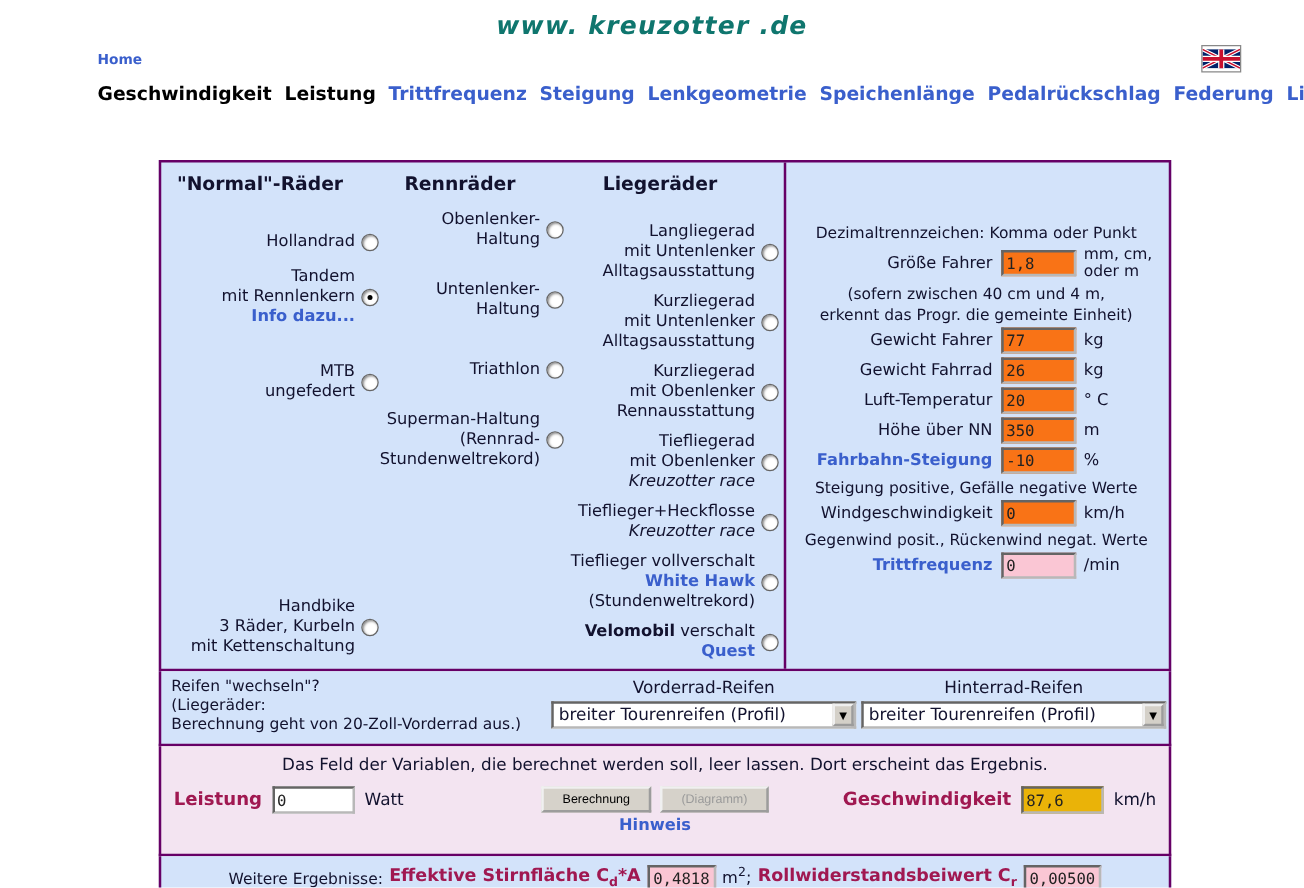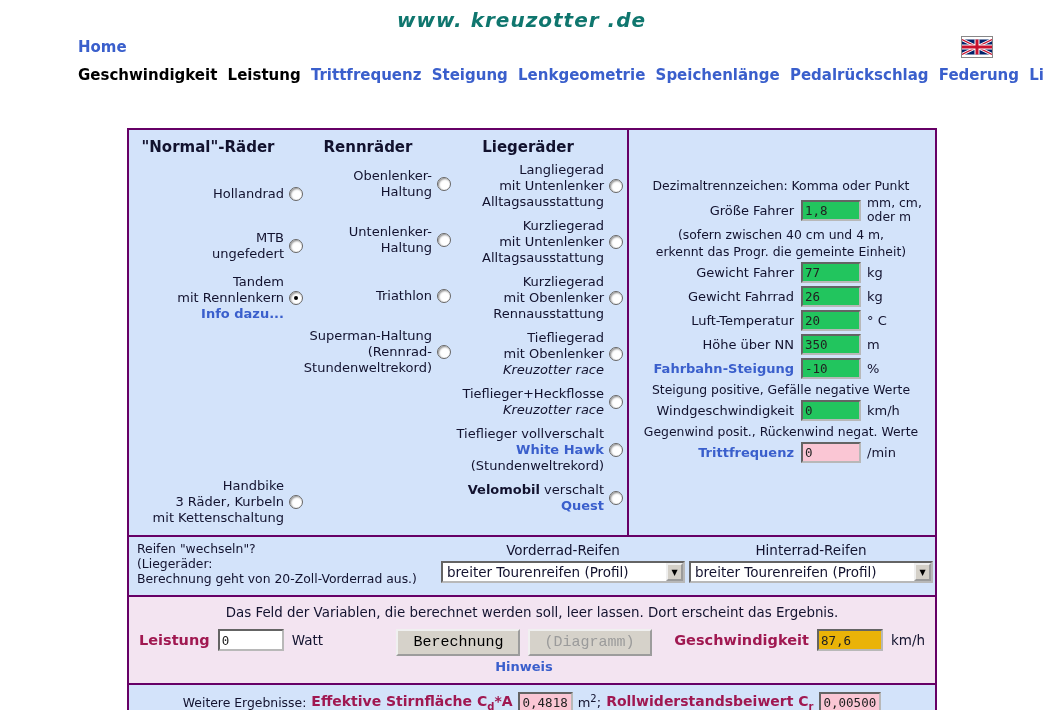--- a/index.html
+++ b/index.html
@@ -5,21 +5,21 @@
   html,body{margin:0;padding:0;}
   body{
     width:1043px;height:710px;overflow:hidden;background:#ffffff;
     font-family:"DejaVu Sans","Liberation Sans",sans-serif;
     color:#12122e;
   }
   
   .logo-row{text-align:center;padding-top:8px;}
   .logo{font-size:20px;font-weight:bold;font-style:italic;color:#0f766e;letter-spacing:1px;}
   .home-row{display:flex;justify-content:space-between;align-items:center;padding:4px 50px 0 78px;}
-  .home-link{font-size:15px;font-weight:bold;color:#3a5fcc;}
+  .home-link{font-size:11px;font-weight:bold;color:#3a5fcc;}
   .flag{width:30px;height:20px;display:block;border:1px solid #888;}
   .nav{padding-left:78px;margin-top:8px;font-weight:bold;font-size:15px;white-space:nowrap;}
   .nav span{margin-right:5px;}
   .nav .active{color:#000000;}
   .nav .navlink{color:#3a5fcc;}
 
   
   .main{width:810px;margin-left:127px;margin-top:44px;font-size:13px;}
   .row-top{display:flex;border:2px solid #660066;background:#d3e3fa;height:405px;}
   .bike-area{width:500px;border-right:2px solid #660066;box-sizing:border-box;}
@@ -34,30 +34,30 @@
   .bl{display:block;}
   .bl .inb{font-weight:bold;}
   .italic{font-style:italic;}
   .blink{font-weight:bold;color:#3a5fcc;}
   .radio{width:12px;height:12px;border-radius:50%;background:#fff;border:1px solid #666;
          box-shadow:inset 1px 1px 2px rgba(0,0,0,.45);margin-left:5px;flex-shrink:0;position:relative;}
   .radio.checked::after{content:"";position:absolute;left:4px;top:4px;width:4px;height:4px;background:#000;border-radius:50%;}
   
   .c1-i1{margin-top:30px;} .c1-i2{margin-top:28px;} .c1-i3{margin-top:12px;} .c1-i4{margin-top:156px;}
   .c2-i1{margin-top:12px;} .c2-i2{margin-top:24px;} .c2-i3{margin-top:32px;} .c2-i4{margin-top:24px;}
-  .c3-i1{margin-top:6px;} .c3-i{margin-top:8px;}
+  .c3-i1{margin-top:22px;} .c3-i{margin-top:8px;}
 
   
   .params{flex:1;padding:46px 6px 0 4px;box-sizing:border-box;}
   .pnote{text-align:center;font-size:12.4px;margin:2px 0;}
   .prow{display:flex;align-items:center;margin:3px 0;}
   .p-label{flex:1;text-align:right;padding-right:7px;white-space:nowrap;}
   .p-link{color:#3a5fcc;font-weight:bold;}
   .p-input{width:52px;height:15px;font-family:"DejaVu Sans Mono","Liberation Mono",monospace;
-           font-size:12.5px;background:#22c55e;border:2px inset #b8b8b8;padding:1px 2px;color:#222;}
+           font-size:12.5px;background:#f97316;border:2px inset #b8b8b8;padding:1px 2px;color:#222;}
   .p-input.pink{background:#fac6d4;}
   .p-unit{width:62px;padding-left:6px;text-align:left;font-size:13px;line-height:14px;}
 
   
   .row-tires{display:flex;border:2px solid #660066;border-top:none;background:#d3e3fa;height:58px;box-sizing:content-box;}
   .tire-info{width:302px;padding:4px 0 0 8px;font-size:12.4px;line-height:15px;}
   .tire-info .inb{font-weight:normal;text-align:center;}
   .tire-col{flex:1;text-align:center;padding-top:5px;}
   .tire-label{font-size:13.5px;margin-bottom:3px;}
   .select{display:flex;width:244px;height:22px;background:#fff;border:2px inset #b8b8b8;margin:0 auto;align-items:center;box-sizing:border-box;}
@@ -72,21 +72,21 @@
   .calc-controls{display:flex;margin-top:9px;padding:0 10px;align-items:flex-start;}
   .crimson{color:#a01851;font-weight:bold;}
   .leistung-group,.speed-group{display:flex;align-items:center;}
   .leistung-group{width:252px;}
   .big-label{font-size:14.5px;}
   .calc-input{width:58px;height:16px;font-family:"DejaVu Sans Mono","Liberation Mono",monospace;
               font-size:12.5px;background:#fff;border:2px inset #b8b8b8;padding:1px 2px;margin:0 8px;color:#222;}
   .calc-input.pink{background:#eab308;}
   .unit-txt{font-size:13.5px;}
   .button-group{flex:1;text-align:center;}
-  .btn{font-family:Liberation Mono, monospace;font-size:15px;background:#d6d2ca;
+  .btn{font-family:Liberation Sans, sans-serif;font-size:10px;background:#d6d2ca;
        border:2px outset #f0f0f0;padding:3px 15px;color:#000;cursor:pointer;}
   .btn.disabled{color:#9b9b9b;margin-left:3px;}
   .hinweis{display:inline-block;margin-top:3px;font-weight:bold;font-size:13px;color:#3a5fcc;}
   .speed-group{justify-content:flex-end;width:268px;}
 
   
   .row-results{border:2px solid #660066;border-top:none;background:#d3e3fa;height:34px;
                display:flex;align-items:center;justify-content:center;gap:5px;padding-top:2px;box-sizing:border-box;}
   .res-prefix{font-size:12.4px;}
   .res-label{font-size:14px;}
@@ -136,35 +136,35 @@
         <div class="bcol bcol1">
           <div class="bhead">"Normal"-Räder</div>
 
           <div class="bike-item c1-i1">
             <span class="bike-label">
               <span class="bl">Hollandrad</span>
             </span>
             <span class="radio"></span>
           </div>
 
-          <div class="bike-item c1-i2">
-            <span class="bike-label">
-              <span class="bl">MTB</span>
-              <span class="bl">ungefedert</span>
-            </span>
-            <span class="radio"></span>
-          </div>
-
           <div class="bike-item c1-i3">
             <span class="bike-label">
               <span class="bl">Tandem</span>
               <span class="bl">mit Rennlenkern</span>
               <span class="bl blink">Info dazu...</span>
             </span>
             <span class="radio checked"></span>
+          </div>
+
+          <div class="bike-item c1-i2">
+            <span class="bike-label">
+              <span class="bl">MTB</span>
+              <span class="bl">ungefedert</span>
+            </span>
+            <span class="radio"></span>
           </div>
 
           <div class="bike-item c1-i4">
             <span class="bike-label">
               <span class="bl inb">Handbike</span>
               <span class="bl">3 Räder, Kurbeln</span>
               <span class="bl">mit Kettenschaltung</span>
             </span>
             <span class="radio"></span>
           </div>

